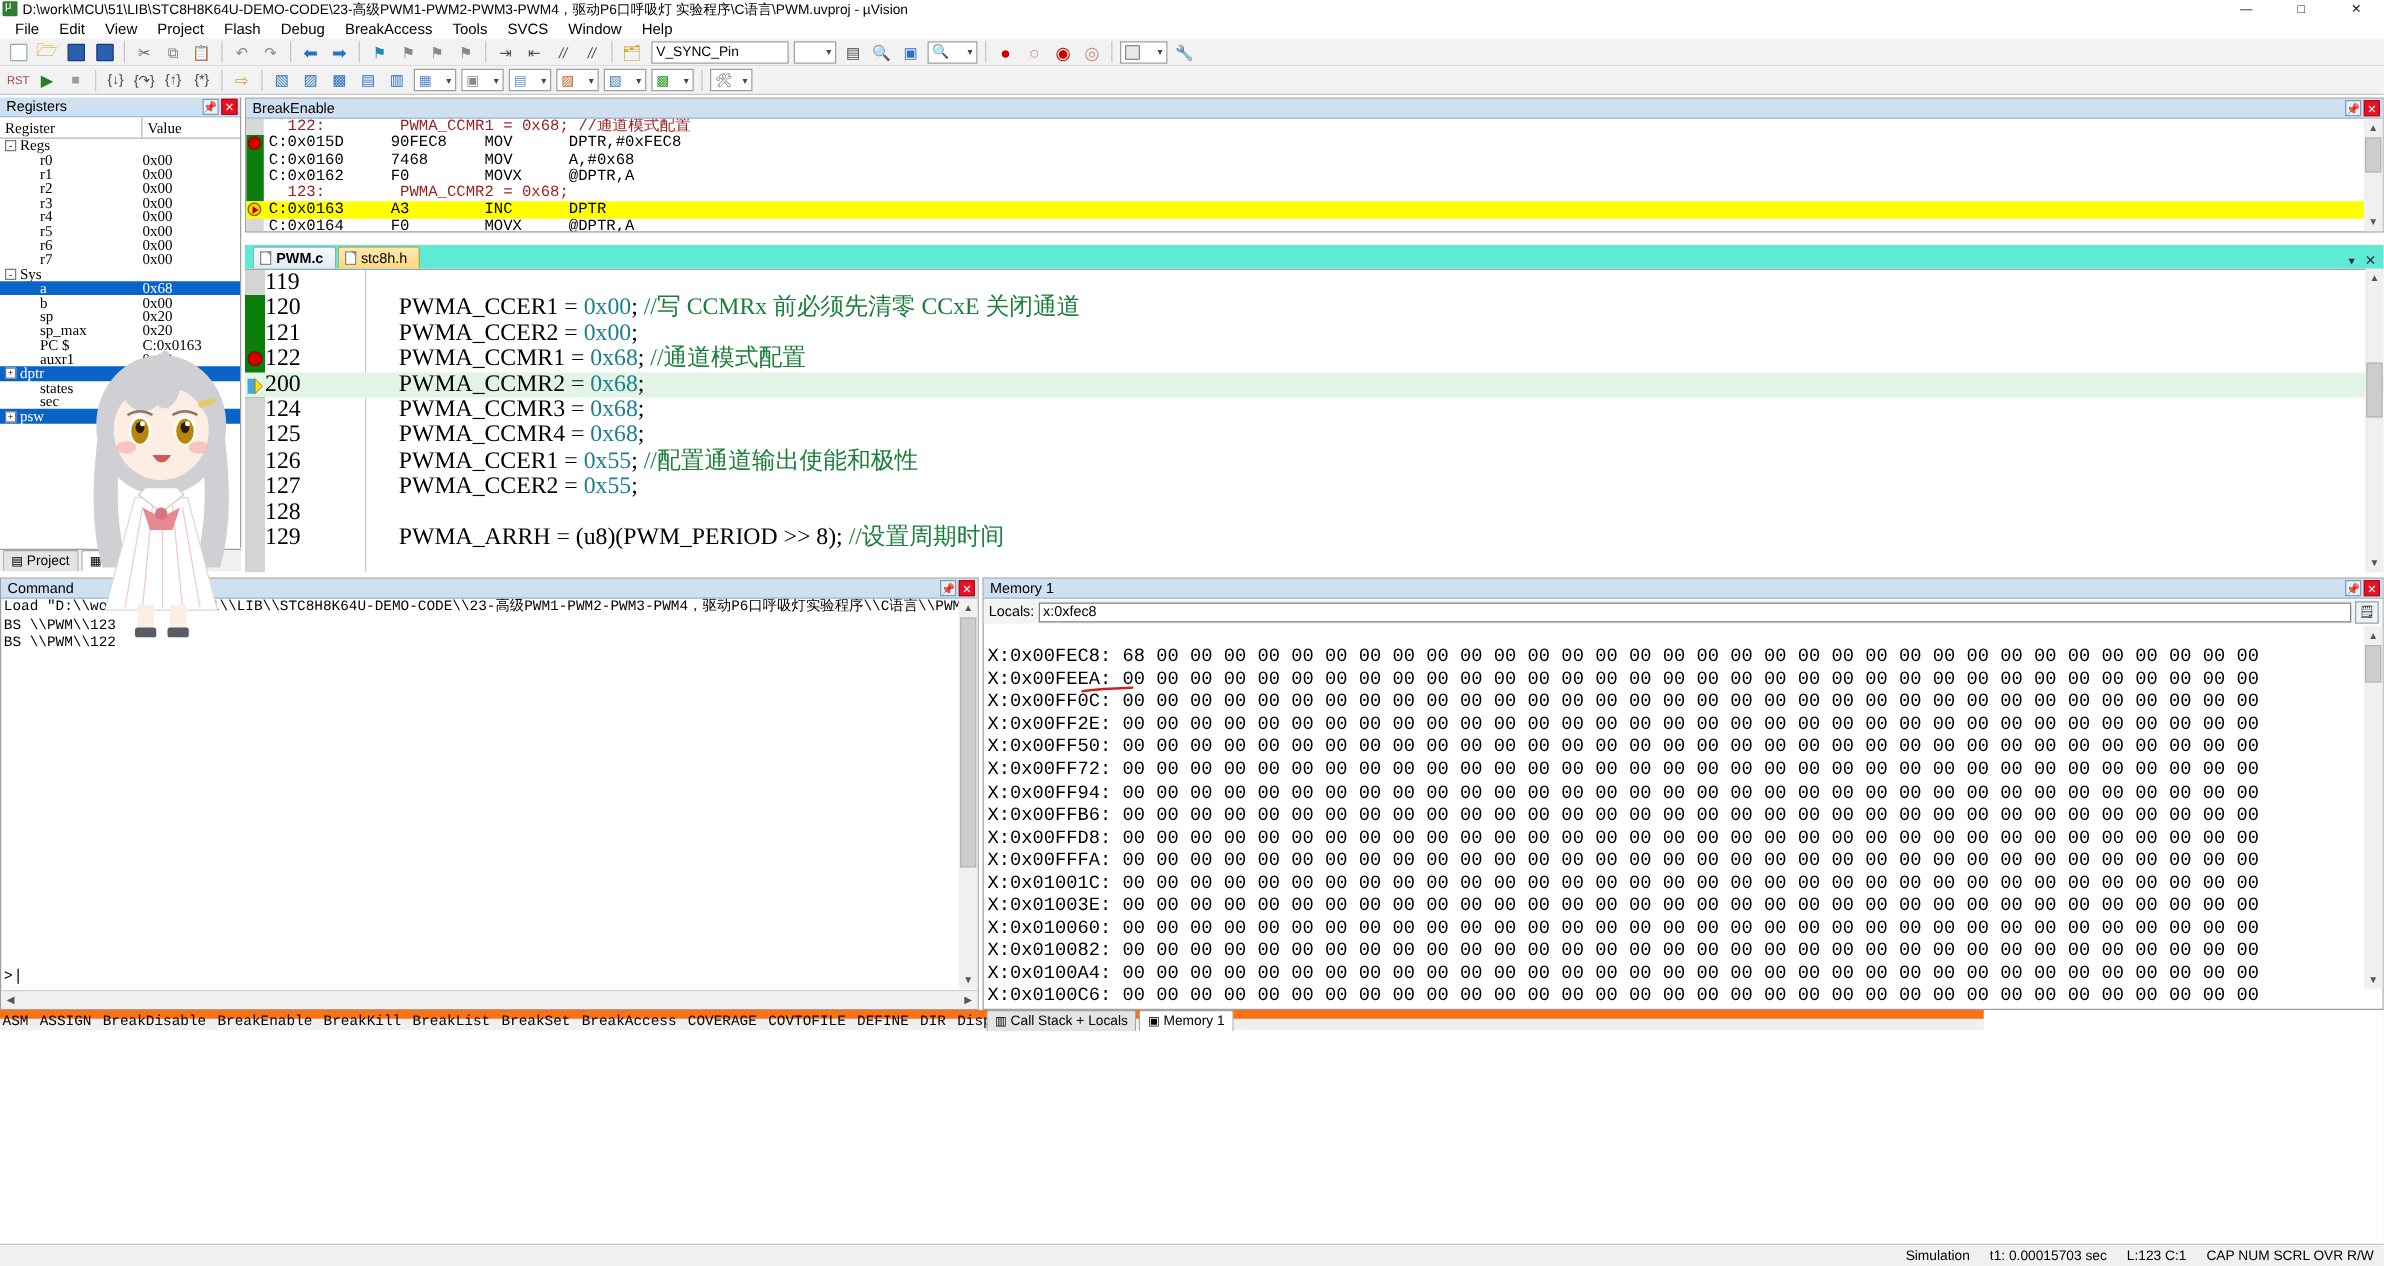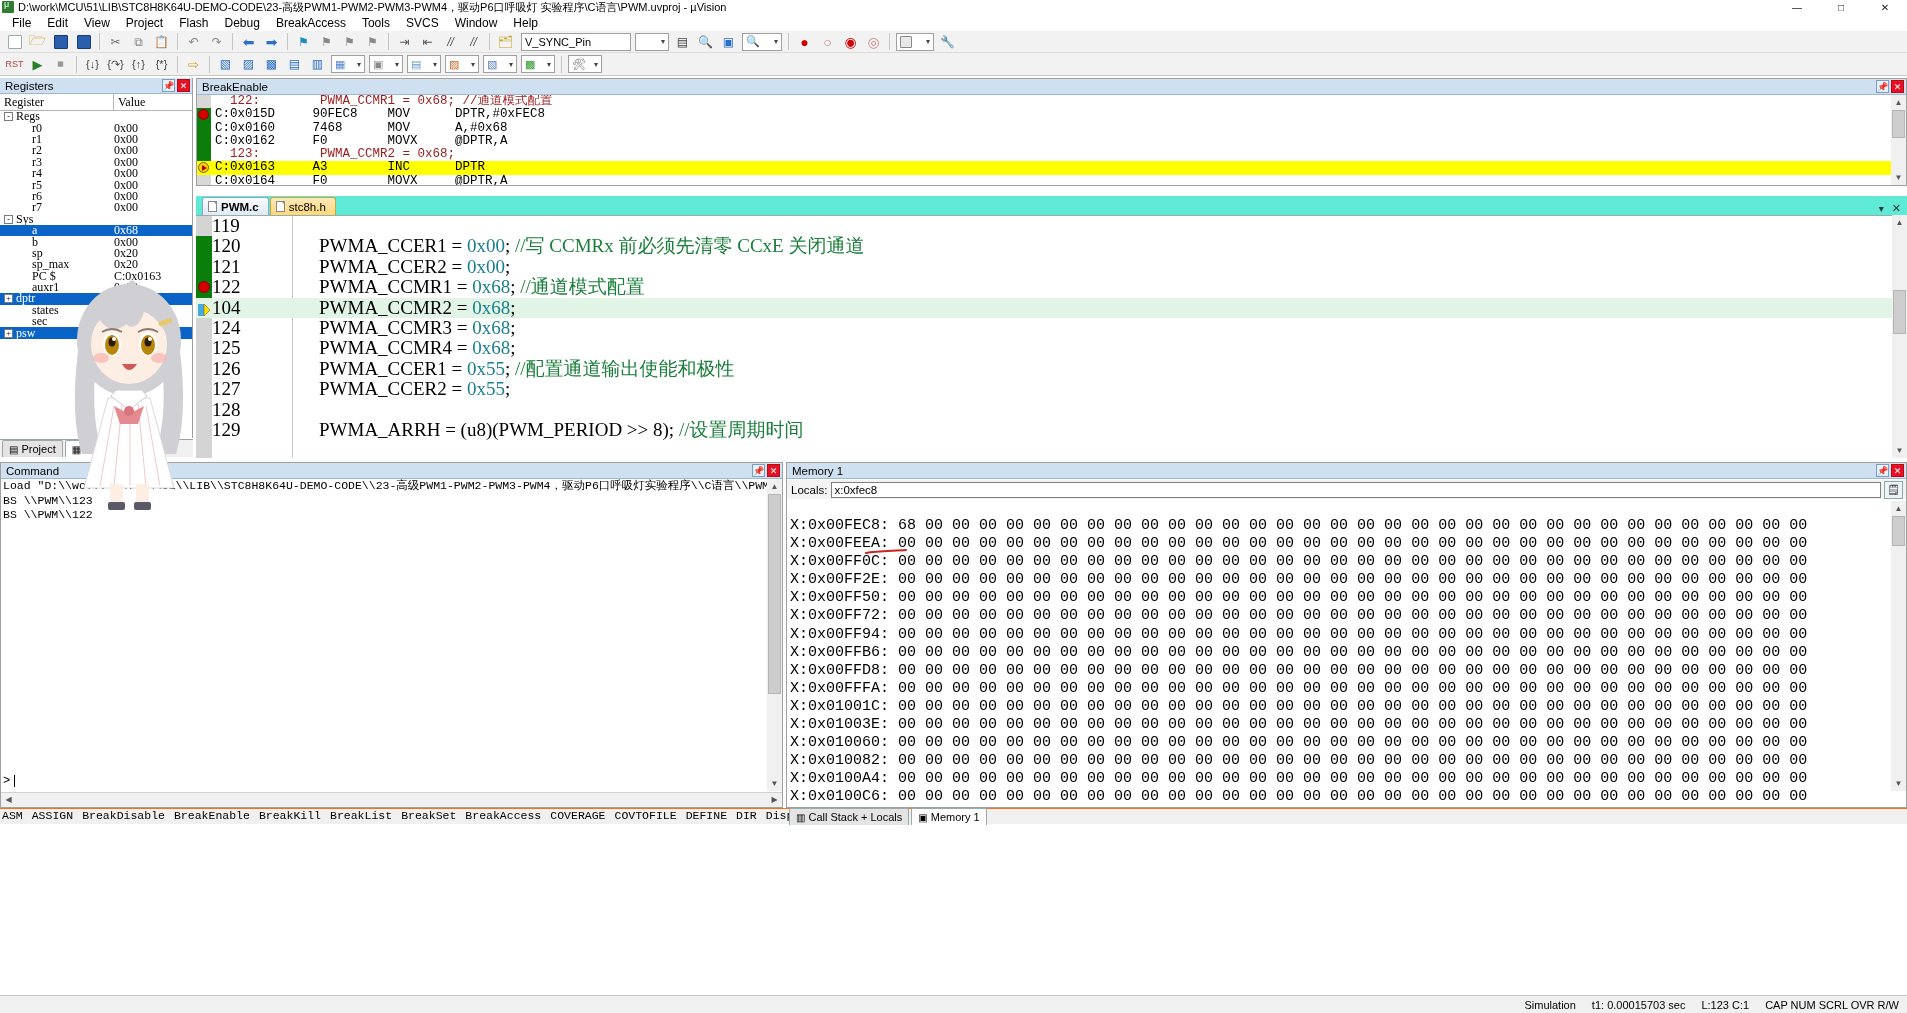--- a/index.html
+++ b/index.html
@@ -244,24 +244,24 @@
   }
   .mem-body {
     position: absolute; left: 0; top: 38px; width: 1119px; height: 290px;
     overflow: hidden; font-family: "Liberation Mono", monospace;
     font-size: 15px; line-height: 18.1px; white-space: pre; padding-left: 3px;
   }
   .mem-row { height: 18.1px; }
 
   
   #bottombar {
-    position: absolute; left: 0; top: 808px; width: 1907px; height: 16px;
-    background: #f0f0f0; border-top: 1px solid #f97316;
+    position: absolute; left: 0; top: 808px; width: 1587px; height: 16px;
+    background: #f0f0f0; border-top: 7px solid #f97316;
     font-family: "Liberation Mono", monospace; font-size: 11.5px;
-    display: flex; align-items: flex-start; padding-left: 2px; white-space: nowrap;
+    display: flex; align-items: flex-end; padding-left: 2px; white-space: nowrap;
   }
   #bottombar .word { margin-right: 9px; }
   #bottomtabs {
     position: absolute; left: 786px; top: 808px; width: 420px; height: 17px;
     display: flex; align-items: center; padding-left: 3px;
   }
   #statusbar {
     position: absolute; left: 0; bottom: 0; width: 1907px; height: 18px;
     background: #f0f0f0; border-top: 1px solid #c8c8c8;
     font-size: 11px; display: flex; align-items: center;
@@ -698,21 +698,21 @@
       <div class="ed-numcol"></div>
       <div class="ed-vline"></div>
       <div id="code-rows" style="position:relative">
           <div class="code-row"><span class="lnum">119</span><span class="ctext"><span class="k-ident"></span></span></div>
           <div class="code-row"><span class="lnum">120</span><span class="ctext"><span class="k-ident">    PWMA_CCER1 = </span><span class="k-num">0x00</span><span class="k-punct">; </span><span class="k-cmt">//写 CCMRx 前必须先清零 CCxE 关闭通道</span></span></div>
           <div class="code-row"><span class="lnum">121</span><span class="ctext"><span class="k-ident">    PWMA_CCER2 = </span><span class="k-num">0x00</span><span class="k-punct">;</span></span></div>
           <div class="code-row"><div class="ed-bp" style="top: 4px;"></div><span class="lnum">122</span><span class="ctext"><span class="k-ident">    PWMA_CCMR1 = </span><span class="k-num">0x68</span><span class="k-punct">; </span><span class="k-cmt">//通道模式配置</span></span></div>
           <div class="code-row cur"><div class="ed-pc" style="top: 3px;"><svg width="14" height="14" viewBox="0 0 14 14">
                 <path d="M1,1 L7,1 L7,13 L1,13 Z" fill="#4aa8e0"></path>
                 <path d="M7,1 L13,7 L7,13 Z" fill="#ffe000" stroke="#8a6a00" stroke-width="0.6"></path>
-              </svg></div><span class="lnum">104</span><span class="ctext"><span class="k-ident">    PWMA_CCMR2 = </span><span class="k-num">0x68</span><span class="k-punct">;</span></span></div>
+              </svg></div><span class="lnum">200</span><span class="ctext"><span class="k-ident">    PWMA_CCMR2 = </span><span class="k-num">0x68</span><span class="k-punct">;</span></span></div>
           <div class="code-row"><span class="lnum">124</span><span class="ctext"><span class="k-ident">    PWMA_CCMR3 = </span><span class="k-num">0x68</span><span class="k-punct">;</span></span></div>
           <div class="code-row"><span class="lnum">125</span><span class="ctext"><span class="k-ident">    PWMA_CCMR4 = </span><span class="k-num">0x68</span><span class="k-punct">;</span></span></div>
           <div class="code-row"><span class="lnum">126</span><span class="ctext"><span class="k-ident">    PWMA_CCER1 = </span><span class="k-num">0x55</span><span class="k-punct">; </span><span class="k-cmt">//配置通道输出使能和极性</span></span></div>
           <div class="code-row"><span class="lnum">127</span><span class="ctext"><span class="k-ident">    PWMA_CCER2 = </span><span class="k-num">0x55</span><span class="k-punct">;</span></span></div>
           <div class="code-row"><span class="lnum">128</span><span class="ctext"><span class="k-ident"></span></span></div>
           <div class="code-row"><span class="lnum">129</span><span class="ctext"><span class="k-ident">    PWMA_ARRH = (u8)(PWM_PERIOD &gt;&gt; 8); </span><span class="k-cmt">//设置周期时间</span></span></div>
         </div>
 
     </div>
     <div class="vscroll-right" style="top:19px;height:243px;">

